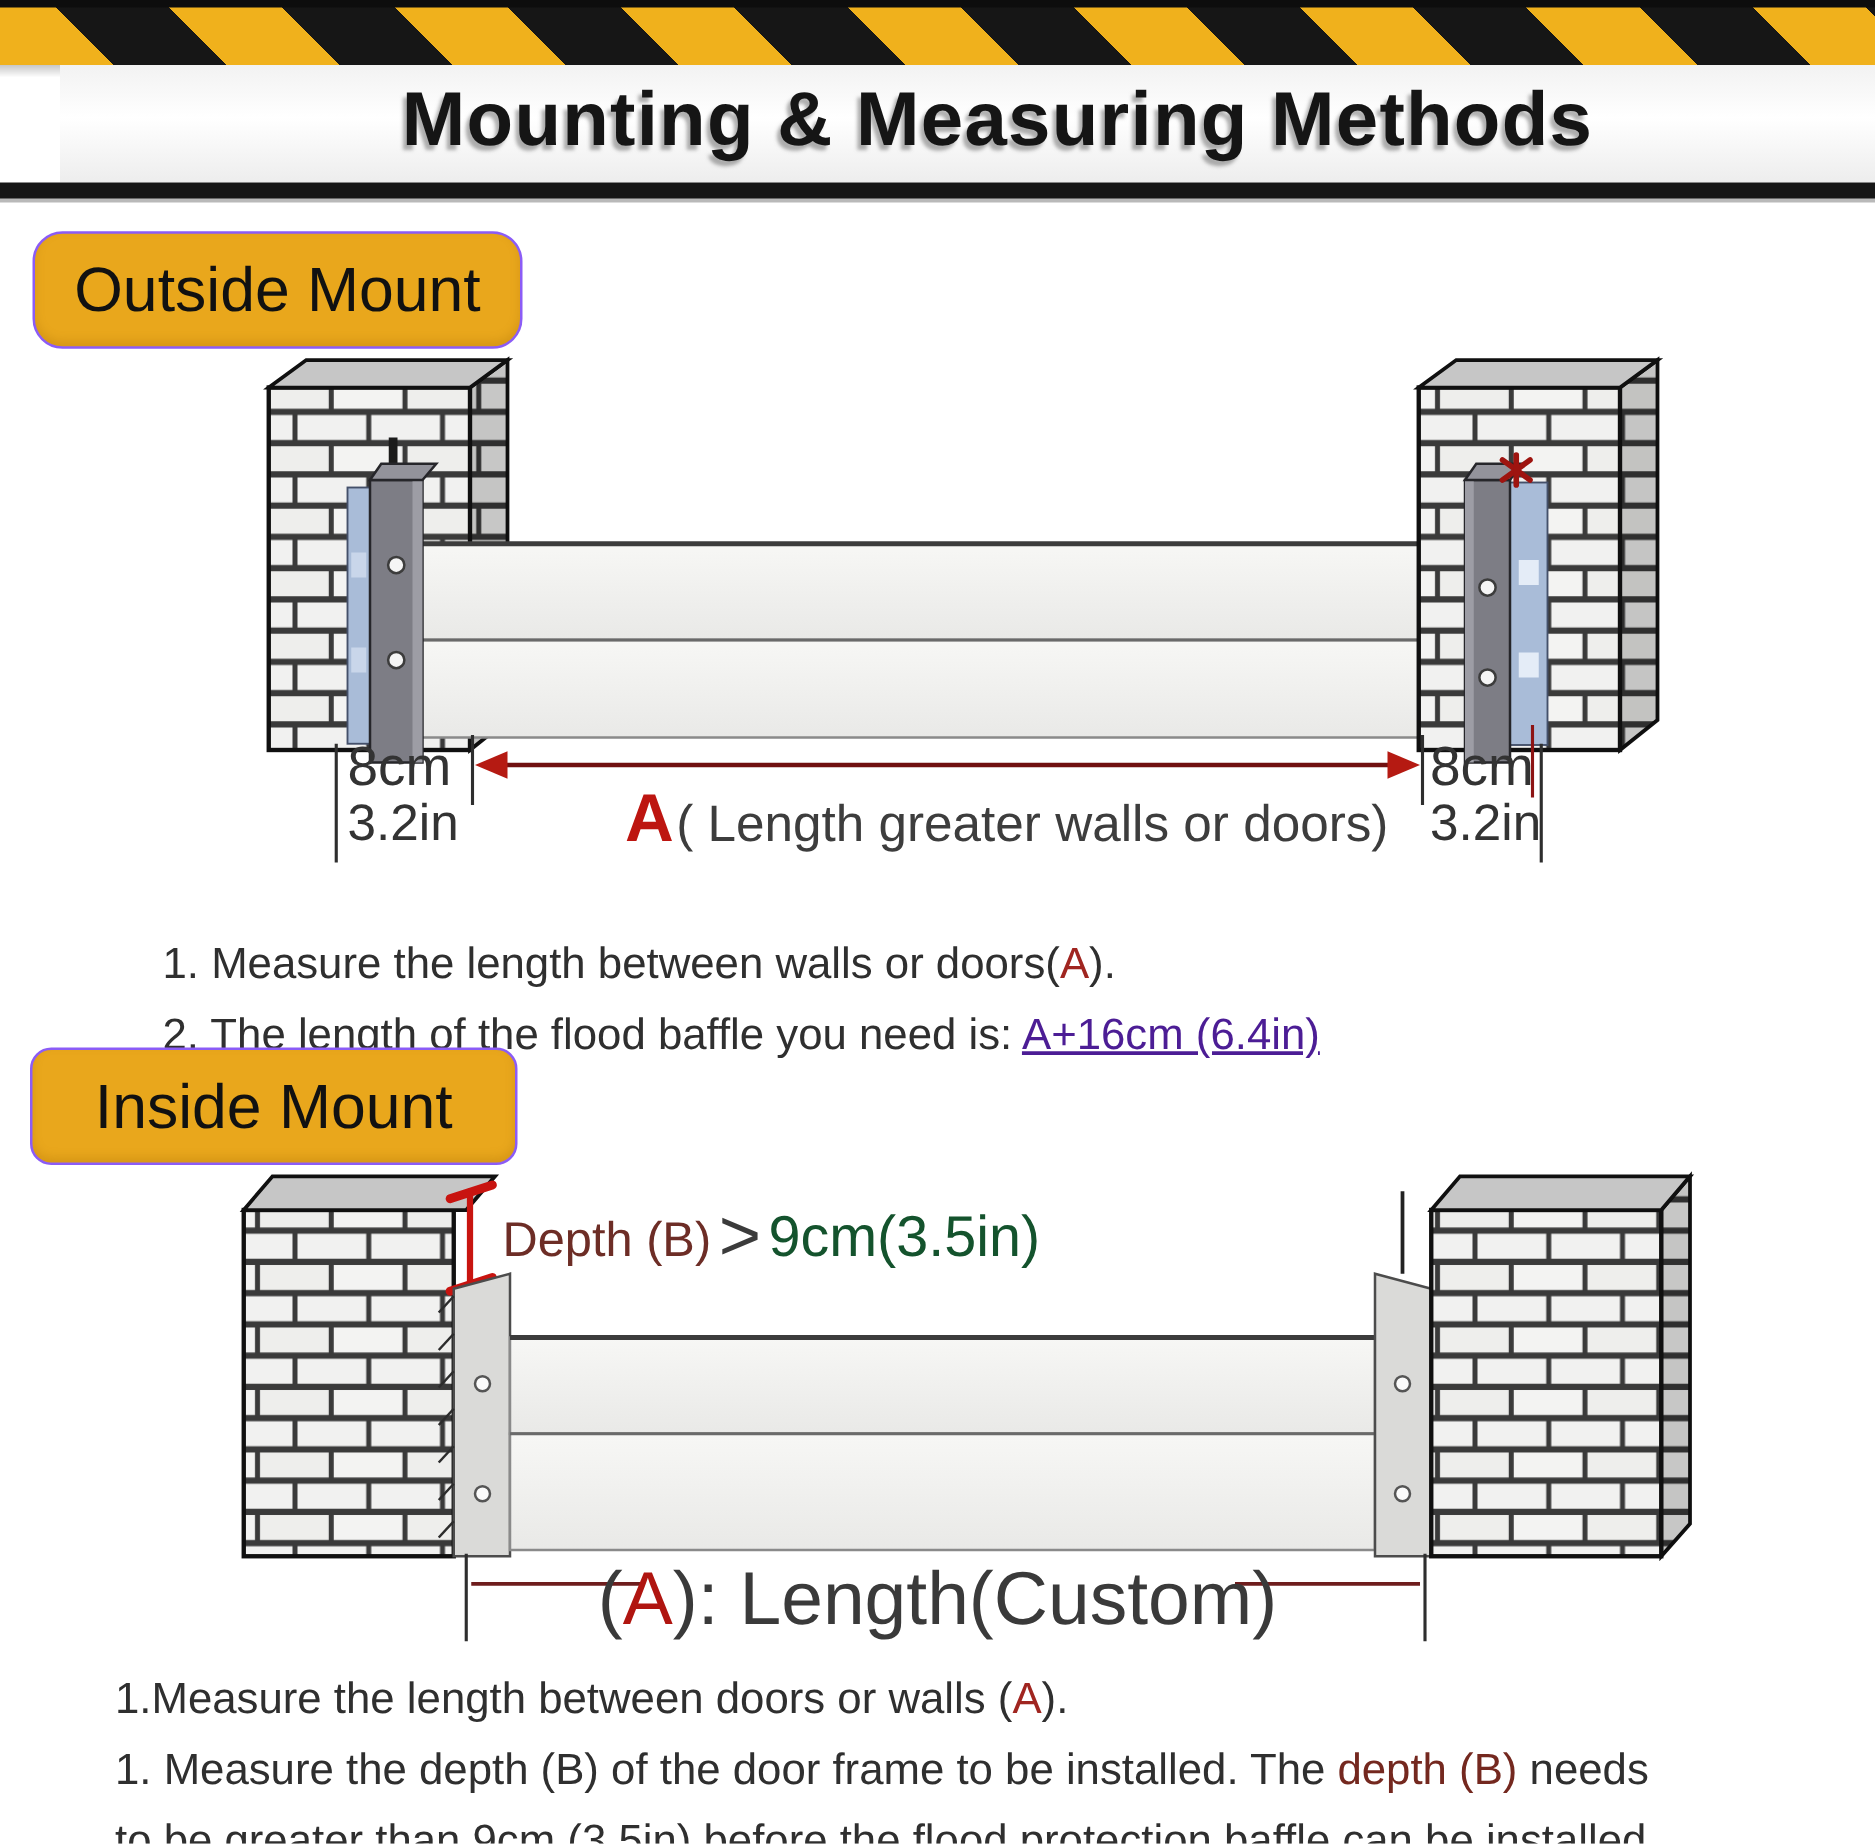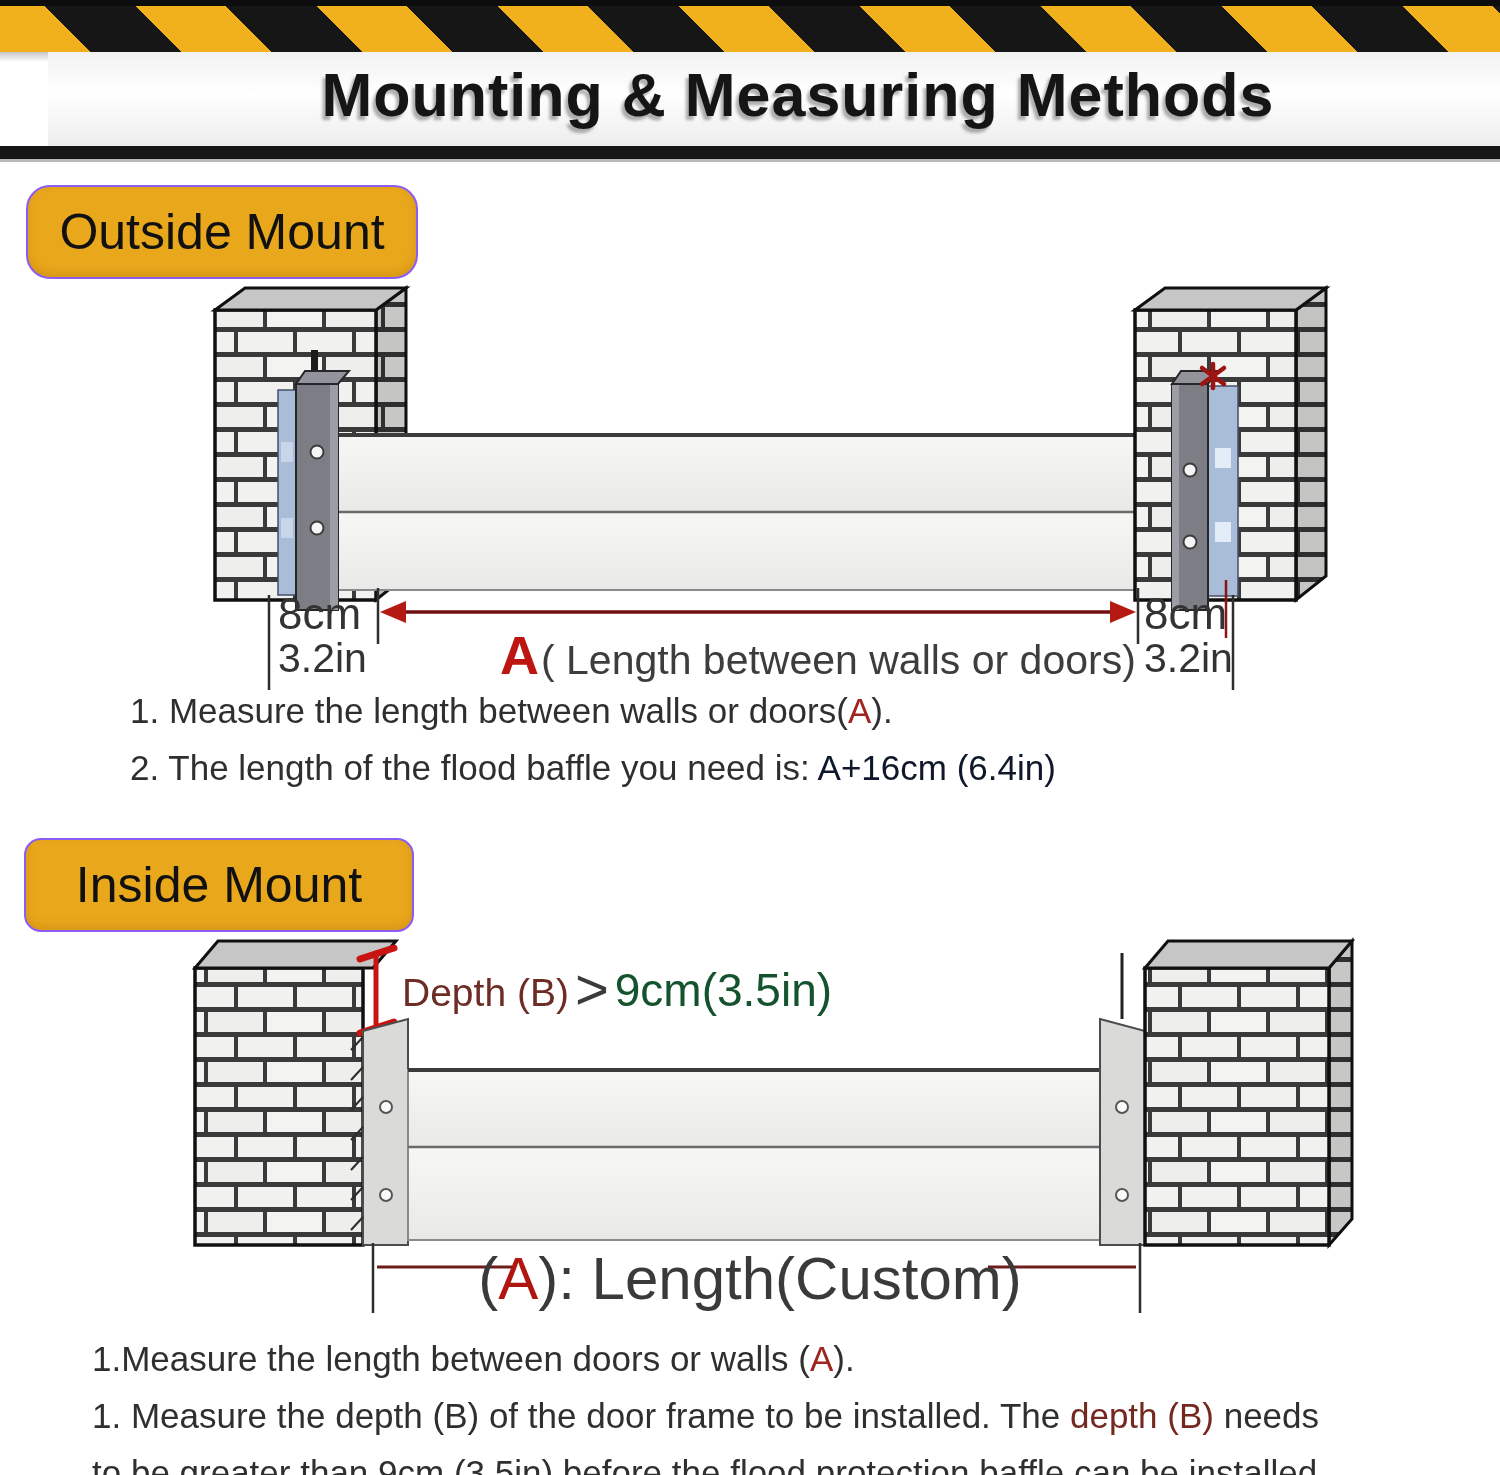--- a/index.html
+++ b/index.html
@@ -62,24 +62,24 @@
 
   .dim-label-inside{
     position:absolute;left:470px;top:1244px;width:560px;text-align:center;
     color:#3a3a3a;font-size:60px;white-space:nowrap;
   }
   .dim-label-inside .em{color:#b01510;}
 
   
   .steps{position:absolute;color:#2f2f2f;font-size:35px;}
   .steps p{margin:0 0 11px 0;line-height:46px;white-space:nowrap;}
-  .steps-outside{left:130px;top:688px;}
+  .steps-outside{left:130px;top:748px;}
   .steps-bottom{left:92px;top:1336px;}
   .steps .em-red{color:#a02520;}
-  .steps .em-maroon{color:#0f172a;}
+  .steps .em-maroon{color:#4c1d95;text-decoration:underline;}
   .steps .em-dkmaroon{color:#74281f;}
 </style>
 </head>
 <body>
 
 <div class="canvas">
 
   <div class="hazard-wrap">
     <div class="hazard-stripes"></div>
   </div>
@@ -174,21 +174,21 @@
   <div class="dim-small dim-left">
     <span>8cm</span>
     <span class="inch">3.2in</span>
   </div>
   <div class="dim-small dim-right">
     <span>8cm</span>
     <span class="inch">3.2in</span>
   </div>
   <div class="dim-label-outside">
     <span class="em">A</span>
-    <span>( Length between walls or doors)</span>
+    <span>( Length greater walls or doors)</span>
   </div>
 
   <div class="steps steps-outside">
     <p><span>1. Measure the length between walls or doors(</span><span class="em-red">A</span><span>).</span></p>
     <p><span>2. The length of the flood baffle you need is: </span><span class="em-maroon">A+16cm (6.4in)</span><span></span></p>
   </div>
 
   <div class="badge badge-inside">
     <span>Inside Mount</span>
   </div>

